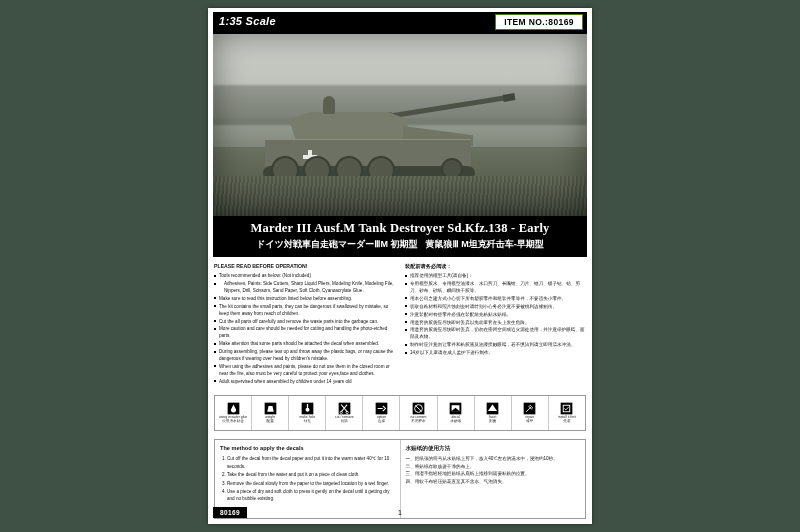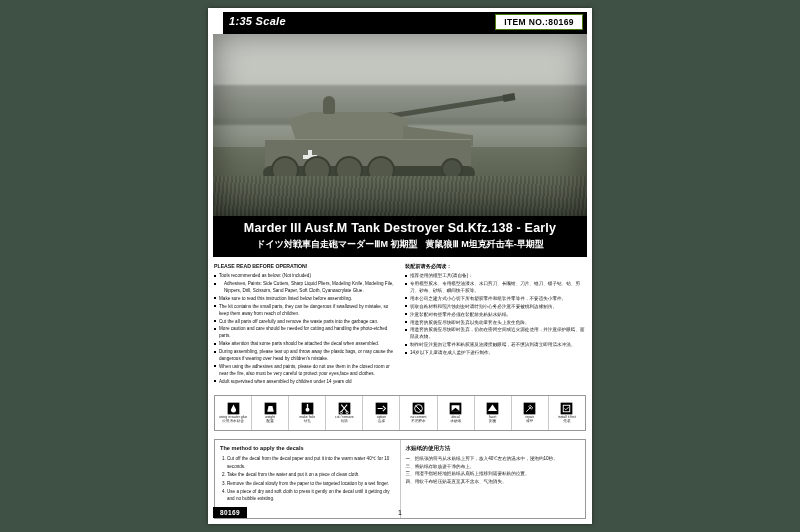--- a/index.html
+++ b/index.html
@@ -14,21 +14,21 @@
     left:208px;top:8px;
     width:384px;height:516px;
     background:#ffffff;
     box-shadow:0 0 4px rgba(0,0,0,.5);
   }
   
   .header{
     position:relative;
     height:22px;
     background:#000;
-    margin:4px 5px 0 15px;
+    margin:4px 5px 0 5px;
   }
   .scale{
     position:absolute;left:6px;top:3px;
     color:#fff;font-weight:bold;font-size:11px;
     font-style:italic;
     letter-spacing:.3px;
   }
   .item-box{
     position:absolute;right:4px;top:2px;
     background:#fff;color:#000;
@@ -123,20 +123,21 @@
   
   .title-block{
     margin:0 5px;
     background:#000;
     color:#fff;
     padding:5px 6px 6px 6px;
   }
   .title-en{
     font-size:12.5px;font-weight:bold;text-align:center;letter-spacing:.2px;
     line-height:1.15;
+    font-family:Liberation Serif, serif;
   }
   .title-sub{
     display:flex;justify-content:center;gap:8px;
     margin-top:3px;font-size:9px;font-weight:bold;
   }
   
   .instructions{
     display:flex;
     margin:6px 6px 0 6px;
     gap:10px;

